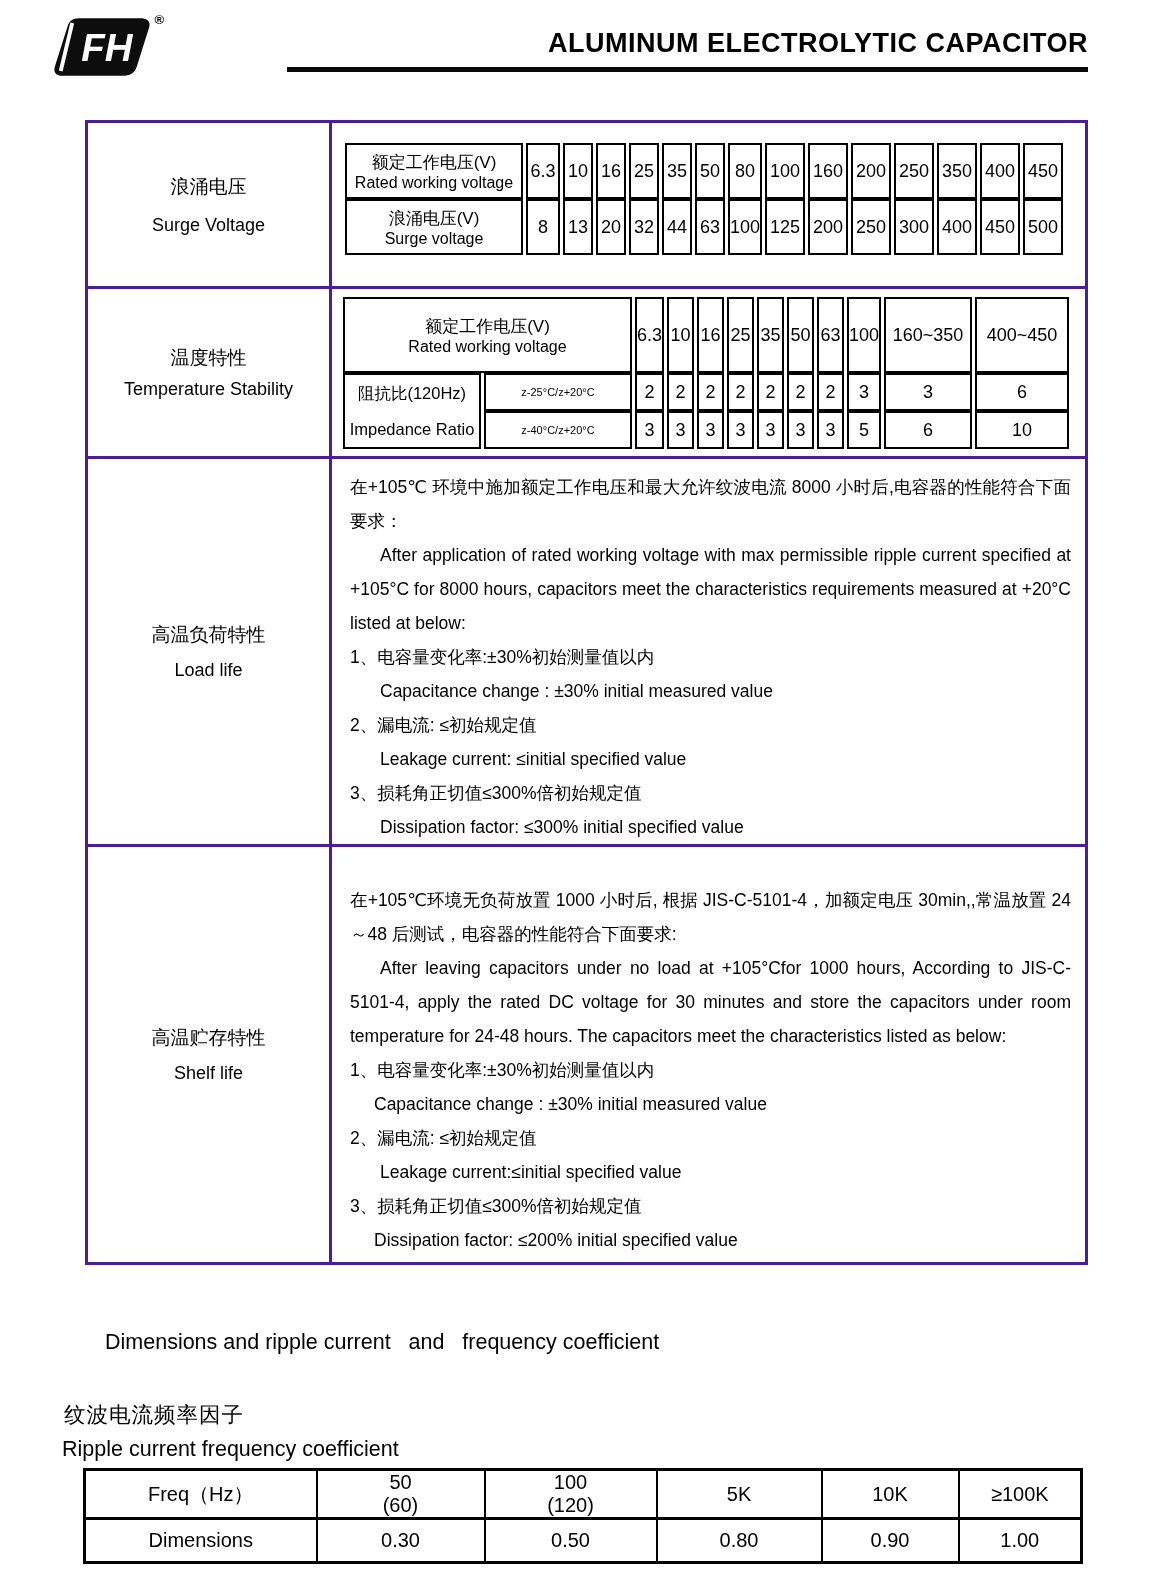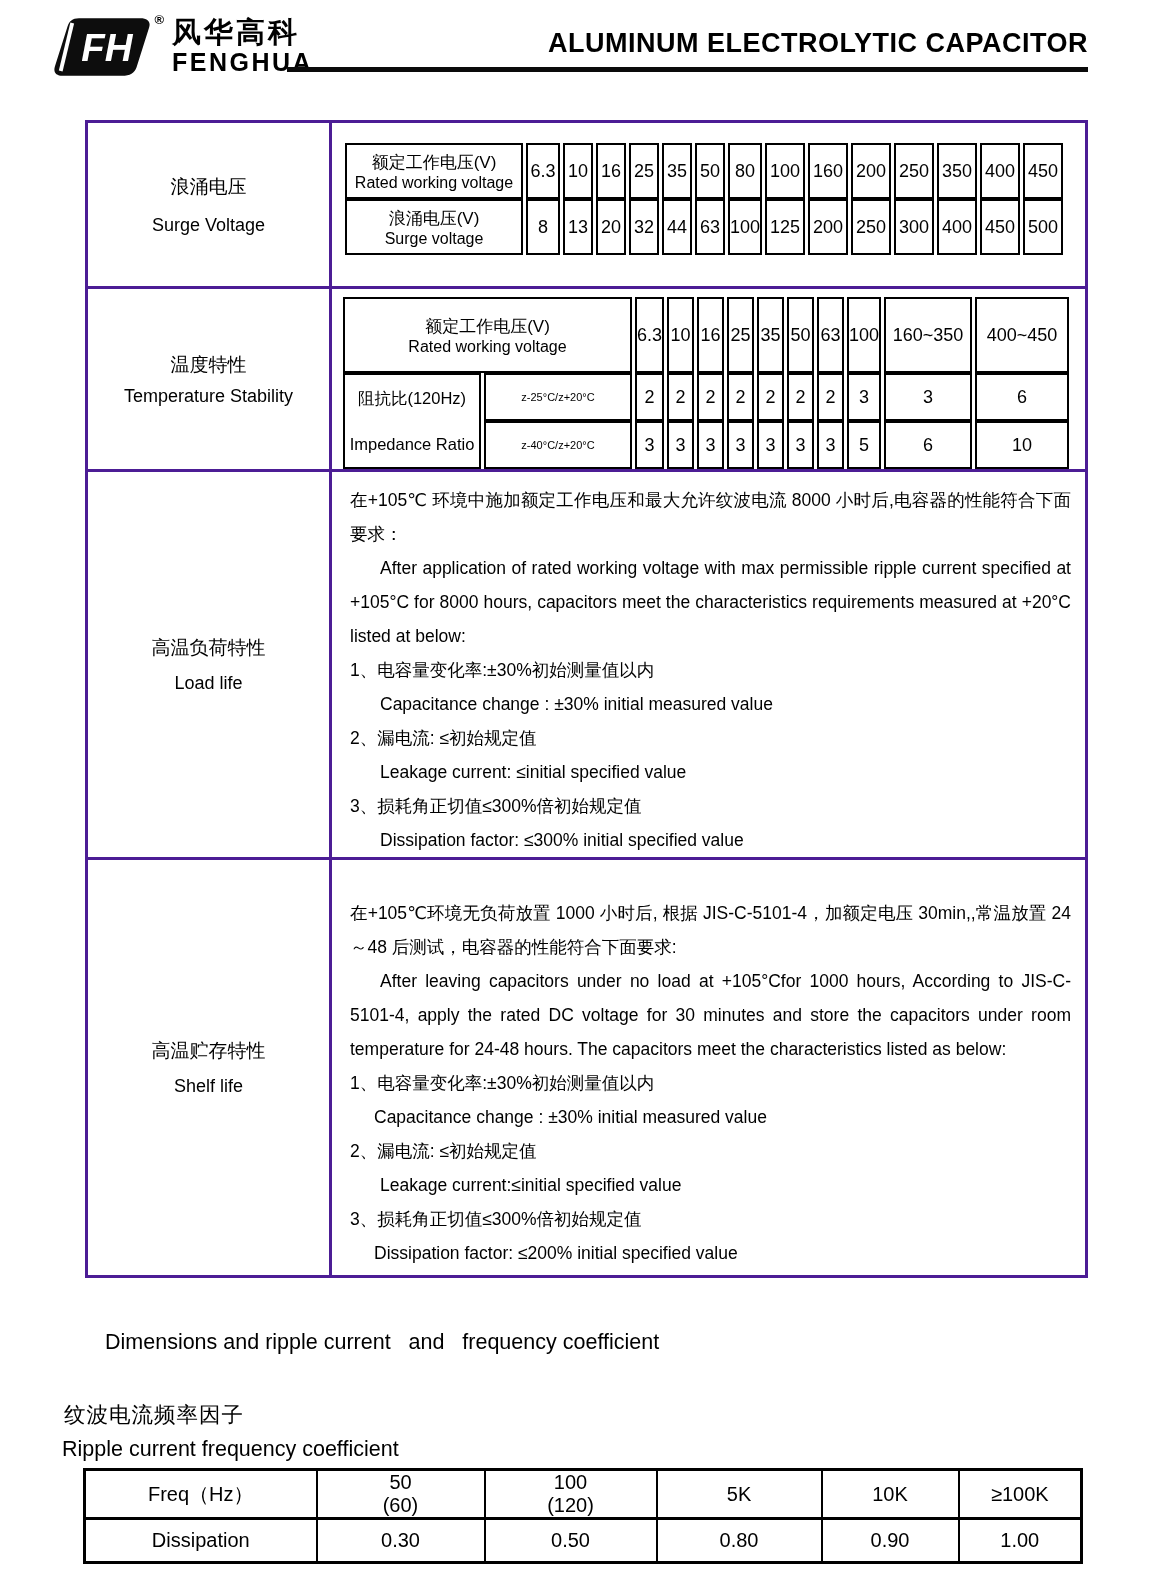--- a/index.html
+++ b/index.html
@@ -47,21 +47,21 @@
 
   .temp-cell { vertical-align:top !important; padding:8px 0 0 8px; }
   .temp-table col.tc-l1 { width:138px; }
   .temp-table col.tc-l2 { width:148px; }
   .temp-table col.tc-n  { width:27px; }
   .temp-table col.tc-w1 { width:88px; }
   .temp-table col.tc-w2 { width:94px; }
   .temp-table tr.t-head { height:76px; }
   .temp-table tr.t-row { height:37px; }
   .temp-table .imp-cell { padding:0; }
-  .imp-stack { display:flex; flex-direction:column; justify-content:space-around; height:92px; }
+  .imp-stack { display:flex; flex-direction:column; justify-content:space-around; height:72px; }
   .imp-stack div { font-size:16.5px; }
   .cond { font-size:11px; }
 
   
   .text-cell { vertical-align:top !important; padding:11px 14px 0 18px; }
   .text-cell.shelf { padding-top:36px; }
   .text-cell p { font-size:17.5px; line-height:34px; }
   .p-cn { text-align:justify; }
   .p-en-intro { text-align:justify; text-indent:30px; }
   .item-en { padding-left:30px; }
@@ -92,24 +92,20 @@
 <div class="page">
 
   <div class="logo-row">
     <div class="logo-mark-wrap">
       <svg width="96" height="62" viewBox="0 0 100 62">
         <path d="M26 1 H90 C98 1 101 5 99 11 L86 52 C84 58 79 61 71 61 H9 C2 61 -1 57 1 51 L14 10 C16 4 19 1 26 1 Z" fill="#0d0d0d"></path>
         <path d="M19 6 L7 56" stroke="#ffffff" stroke-width="4"></path>
         <text x="55" y="46" text-anchor="middle" font-size="40" font-weight="bold" font-style="italic" fill="#ffffff" font-family="Liberation Sans, sans-serif">FH</text>
       </svg>
       <span class="reg-mark">®</span>
-    </div>
-    <div class="logo-text">
-      <div class="logo-cn">风华高科</div>
-      <div class="logo-en">FENGHUA</div>
     </div>
   </div>
   <div class="doc-title">ALUMINUM ELECTROLYTIC CAPACITOR</div>
   <div class="header-rule"></div>
 
   <table class="spec-table">
     <colgroup>
         <col class="c-label">
         <col>
       </colgroup>
@@ -314,21 +310,21 @@
         <td>Freq（Hz）</td>
         <td class="pre">50
 (60)</td>
         <td class="pre">100
 (120)</td>
         <td>5K</td>
         <td>10K</td>
         <td>≥100K</td>
       </tr>
       <tr class="f-data">
-        <td>Dissipation</td>
+        <td>Dimensions</td>
         <td>0.30</td>
         <td>0.50</td>
         <td>0.80</td>
         <td>0.90</td>
         <td>1.00</td>
       </tr>
     </tbody>
   </table>
 
 </div>

